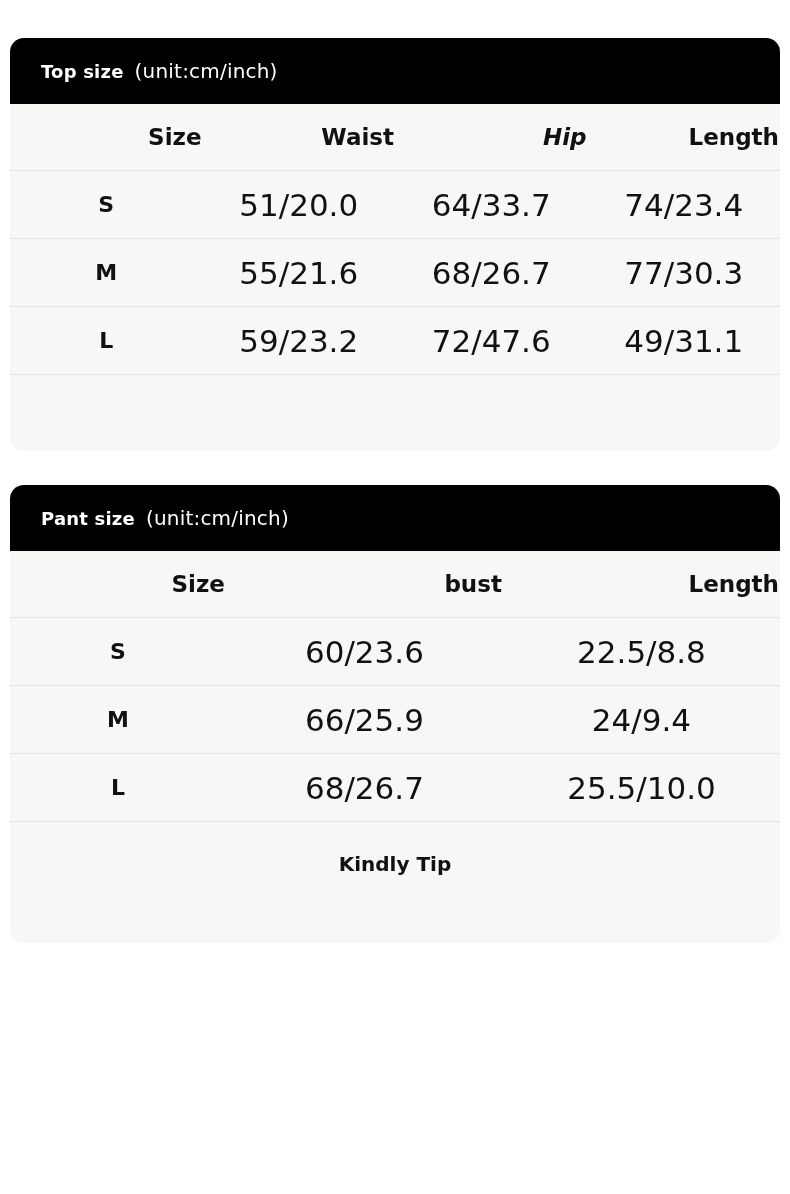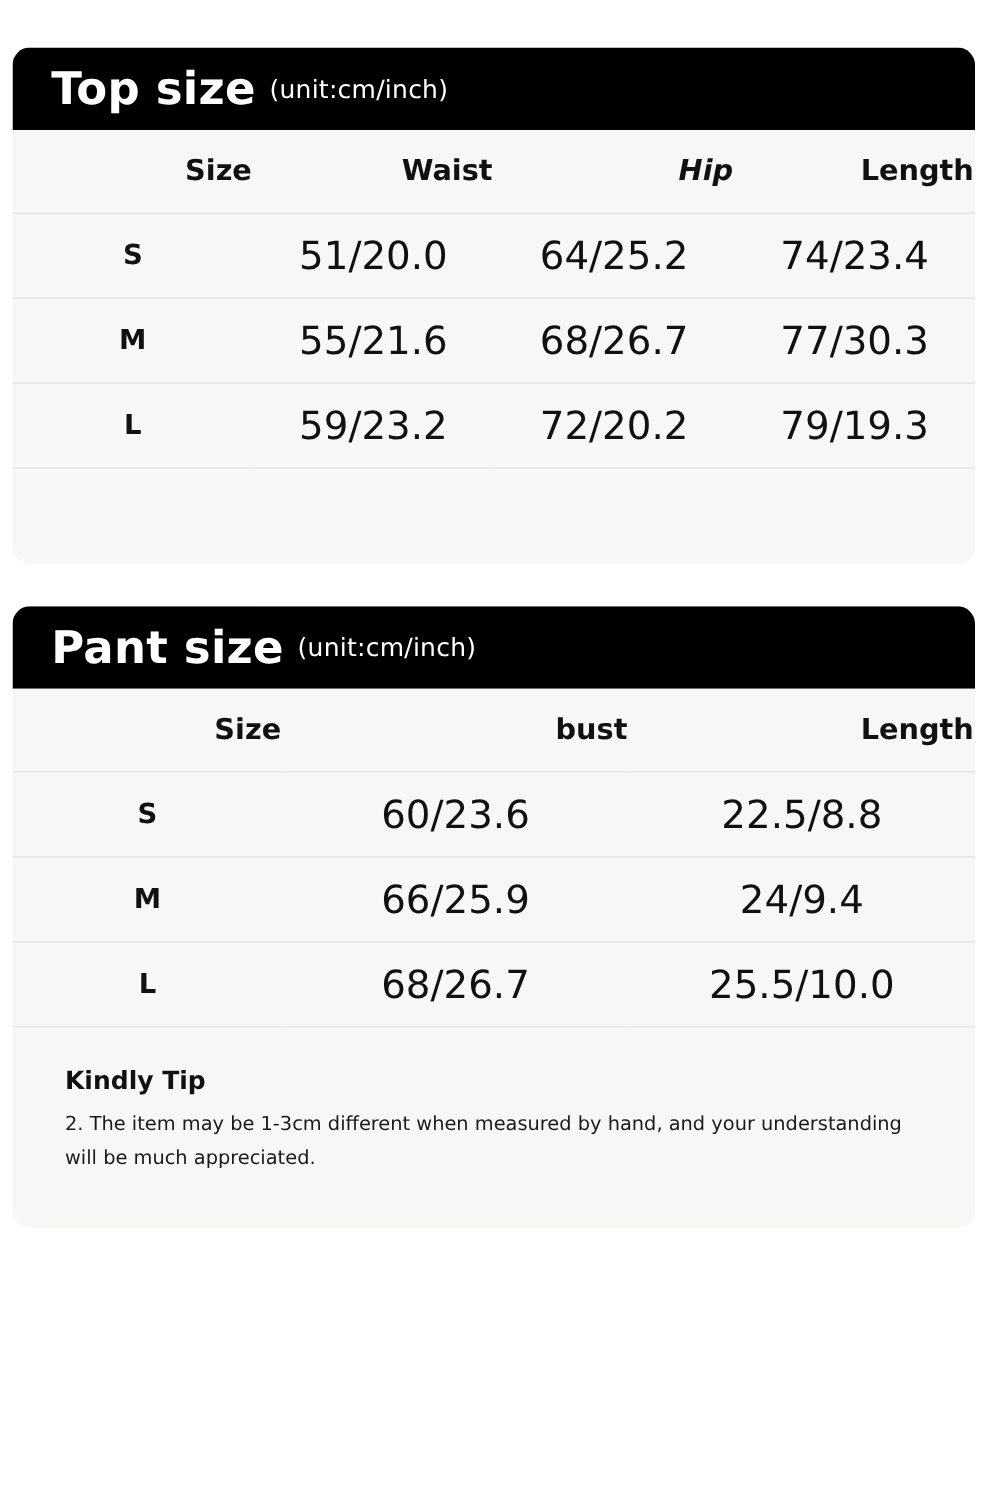--- a/index.html
+++ b/index.html
@@ -35,21 +35,21 @@
   .card-header {
     background: #000000;
     color: #ffffff;
     height: 66px;
     display: flex;
     align-items: center;
     padding-left: 31px;
     box-sizing: border-box;
   }
   .card-header .title {
-    font-size: 36px;
+    font-size: 18px;
     font-weight: bold;
     letter-spacing: 0.2px;
   }
   .card-header .unit {
     font-size: 20px;
     font-weight: normal;
     margin-left: 11px;
     letter-spacing: 0.2px;
   }
 
@@ -105,24 +105,25 @@
     height: 34px;
   }
 
   
   .tip {
     background: #f7f7f5;
     padding: 30px 42px 40px 42px;
     box-sizing: border-box;
   }
   .tip h3 {
-    margin: 0 0 10px 0;
+    margin: 0 0 27px 0;
     font-size: 20px;
     font-weight: bold;
     color: #111111;
+    text-align: center;
   }
   .tip p {
     margin: 0 0 2px 0;
     font-size: 15.5px;
     line-height: 1.73;
     color: #1a1a1a;
   }
 </style>
 </head>
 <body>
@@ -141,34 +142,34 @@
           <th class="c0">Size</th>
           <th class="c1">Waist</th>
           <th class="c2">Hip</th>
           <th class="c3">Length</th>
         </tr>
       </thead>
       <tbody>
         <tr>
           <td class="first-col">S</td>
           <td>51/20.0</td>
-          <td>64/25.2</td>
+          <td>64/33.7</td>
           <td>74/23.4</td>
         </tr>
         <tr>
           <td class="first-col">M</td>
           <td>55/21.6</td>
           <td>68/26.7</td>
           <td>77/30.3</td>
         </tr>
         <tr>
           <td class="first-col">L</td>
           <td>59/23.2</td>
-          <td>72/20.2</td>
-          <td>79/19.3</td>
+          <td>72/47.6</td>
+          <td>49/31.1</td>
         </tr>
       </tbody>
     </table>
     <div class="tail"></div>
   </div>
 
   <div class="spacer"></div>
 
   <div class="card card-pant">
     <div class="card-header">
@@ -198,17 +199,16 @@
         <tr>
           <td class="first-col">L</td>
           <td>68/26.7</td>
           <td>25.5/10.0</td>
         </tr>
       </tbody>
     </table>
 
     <div class="tip">
       <h3>Kindly Tip</h3>
-      <p>2. The item may be 1-3cm different when measured by hand, and your understanding will be much appreciated.</p>
     </div>
   </div>
 
 </div>
 
 </body></html>

